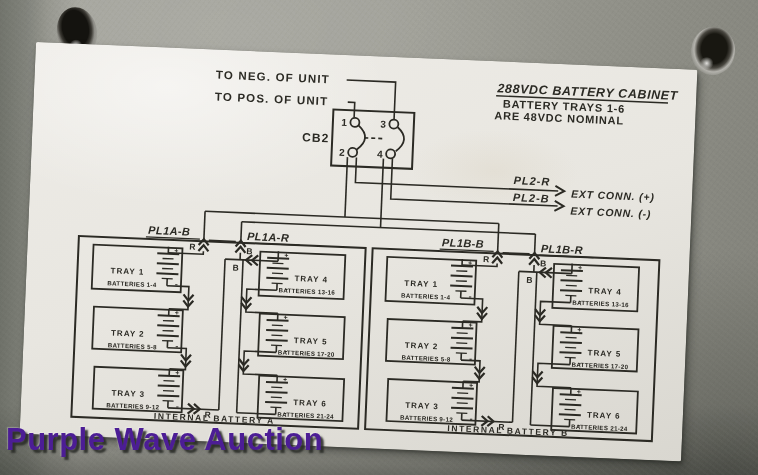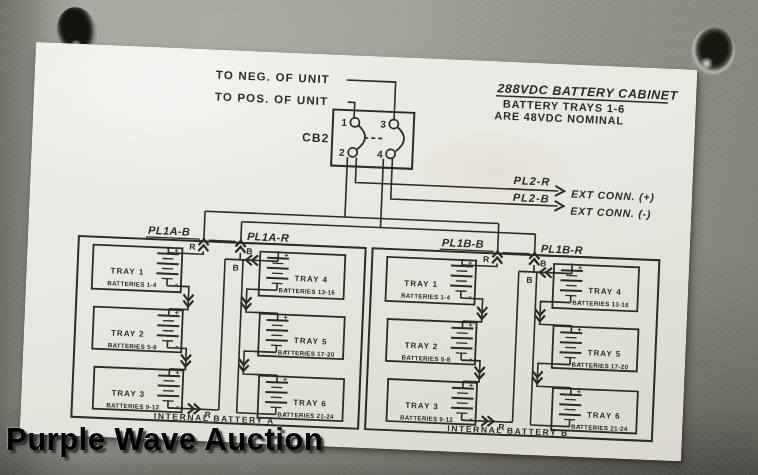--- a/index.html
+++ b/index.html
@@ -47,21 +47,21 @@
       radial-gradient(ellipse 120px 60px at 70% 28%, rgba(188,168,128,0.12), transparent 70%),
       radial-gradient(ellipse 300px 160px at 20% 10%, rgba(255,255,255,0.5), transparent 75%),
       linear-gradient(162deg,#eeece7 0%, #e8e6e0 50%, #d9d7d0 100%);
     box-shadow:3px 5px 9px rgba(35,37,33,0.45), 1px 2px 3px rgba(25,27,23,0.4);
     border-radius:2px;
   }
   .label svg{display:block;}
   .watermark{
     position:absolute;left:6px;top:422px;
     font-size:31px;font-weight:bold;letter-spacing:0.5px;
-    color:#000000;
+    color:#4c1d95;
     text-shadow:3px 3px 2px rgba(42,45,40,0.92), -1px -1px 1px rgba(255,255,255,0.28);
     white-space:nowrap;
   }
 </style>
 </head>
 <body>
 
 <div class="metal"></div>
 <div class="grain"></div>
 <div class="screw screw-tl"></div>

